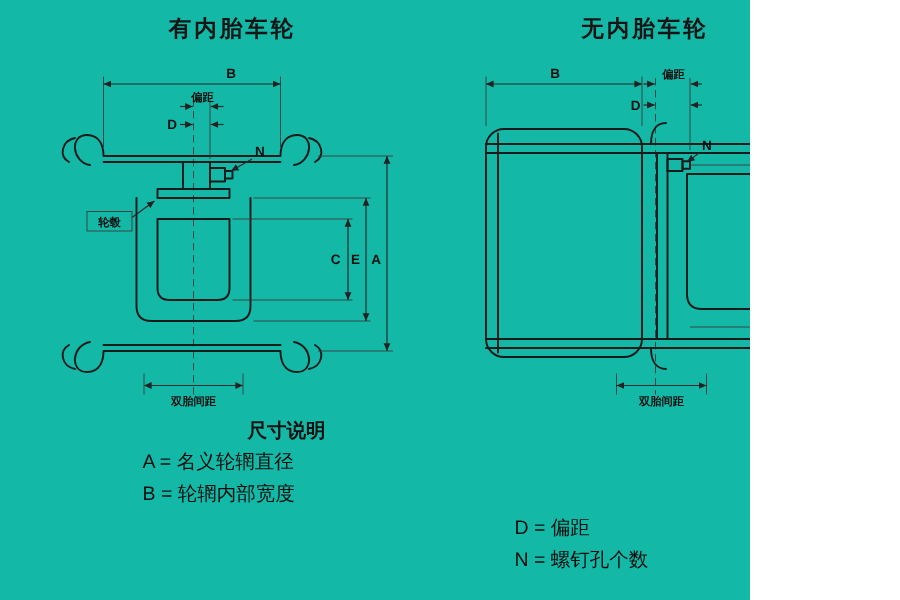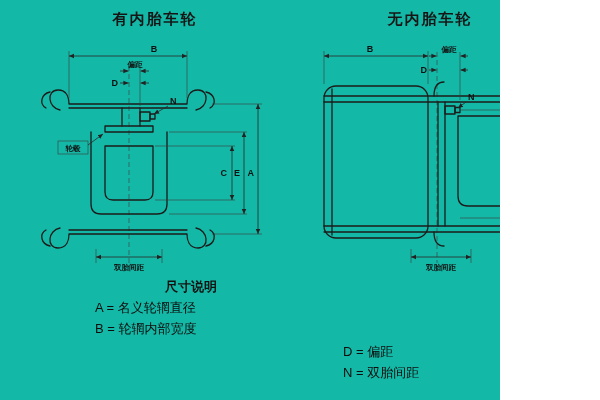--- a/index.html
+++ b/index.html
@@ -217,16 +217,16 @@
 
   <div class="legend-title">尺寸说明</div>
 
   <div class="legend-col legend-col-left">
     <div>A = 名义轮辋直径</div>
     <div>B = 轮辋内部宽度</div>
   </div>
 
   <div class="legend-col legend-col-right">
     <div>D = 偏距</div>
-    <div>N = 双胎间距</div>
+    <div>N = 螺钉孔个数</div>
   </div>
 
 </div>
 
 </body></html>

